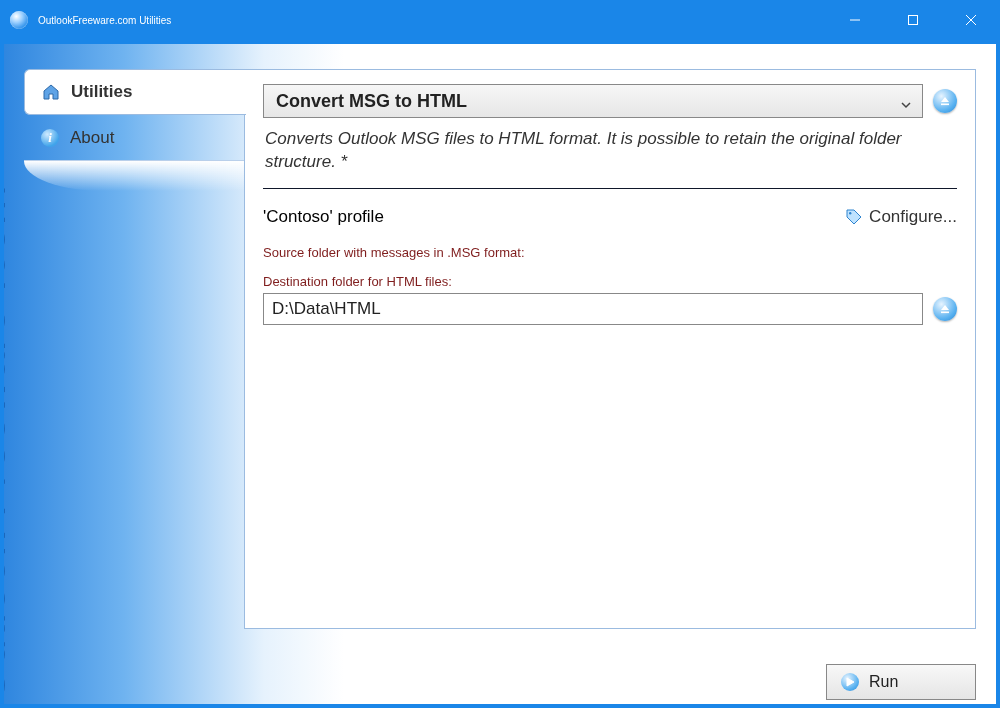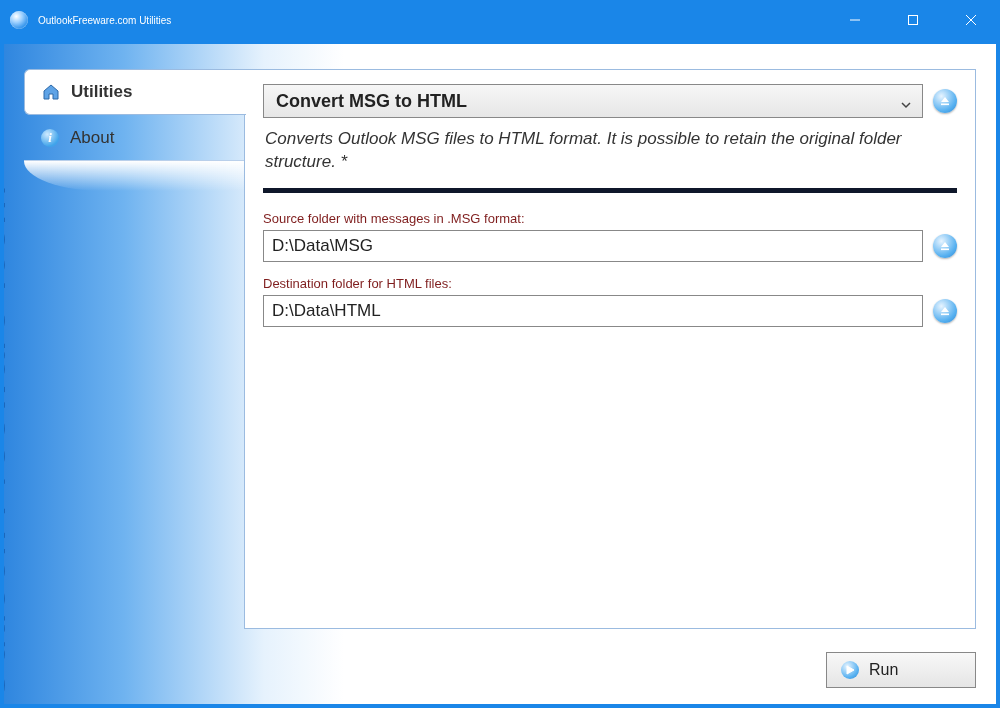--- a/index.html
+++ b/index.html
@@ -151,21 +151,21 @@
   }
   .round-btn svg { width:12px; height:12px; }
   .round-btn.eject svg { fill:#fff; }
 
   .utility-desc {
     font-style:italic;
     color:#333;
     font-size:17px;
     line-height:1.35;
     padding:6px 2px 14px 2px;
-    border-bottom:5px solid #0f172a;
+    border-bottom:1px solid #0f172a;
     margin-bottom:18px;
   }
 
   .profile-row {
     display:flex; align-items:center; justify-content:space-between;
     margin-bottom:18px;
     font-size:17px;
   }
   .configure-link {
     display:flex; align-items:center;
@@ -185,21 +185,21 @@
     background:#fff;
     padding:0 8px;
     font-size:17px;
     color:#222;
     outline:none;
   }
 
   
   .bottom-bar {
     position:absolute;
-    right:20px; bottom:16px;
+    right:20px; bottom:4px;
     display:flex;
     gap:16px;
   }
   .action-btn {
     width:150px; height:36px;
     border:1px solid #888;
     background:linear-gradient(#f8f8f8,#e5e5e5);
     display:flex; align-items:center;
     padding:0 14px;
     font-size:16px;
@@ -281,32 +281,35 @@
         <div class="round-btn eject">
           <svg viewBox="0 0 12 12">
               <path d="M6 2 L10 7 L2 7 Z"></path>
               <rect x="2" y="8.5" width="8" height="1.6"></rect>
             </svg>
         </div>
       </div>
 
       <div class="utility-desc">Converts Outlook MSG files to HTML format. It is possible to retain the original folder structure. *</div>
 
+      <div class="profile-row">
+        <span>'Contoso' profile</span>
+        <span class="configure-link">
+          <span class="tag-icon">
+            <svg viewBox="0 0 18 18">
+                <path d="M2 2 L9 2 L16 9 L9 16 L2 9 Z" fill="#bfe3ff" stroke="#2f84cf" stroke-width="1"></path>
+                <circle cx="5.2" cy="5.2" r="1.2" fill="#2f84cf"></circle>
+              </svg>
+          </span>
+          <span>Configure...</span>
+        </span>
+      </div>
 
       <div class="field-group">
         <div class="field-label">Source folder with messages in .MSG format:</div>
-        <div class="field-row">
-          <input class="path-input" type="text" value="D:\Data\MSG" style="">
-          <div class="round-btn eject">
-            <svg viewBox="0 0 12 12">
-                <path d="M6 2 L10 7 L2 7 Z"></path>
-                <rect x="2" y="8.5" width="8" height="1.6"></rect>
-              </svg>
-          </div>
-        </div>
       </div>
 
       <div class="field-group">
         <div class="field-label">Destination folder for HTML files:</div>
         <div class="field-row">
           <input class="path-input" type="text" value="D:\Data\HTML" style="">
           <div class="round-btn eject">
             <svg viewBox="0 0 12 12">
                 <path d="M6 2 L10 7 L2 7 Z"></path>
                 <rect x="2" y="8.5" width="8" height="1.6"></rect>

